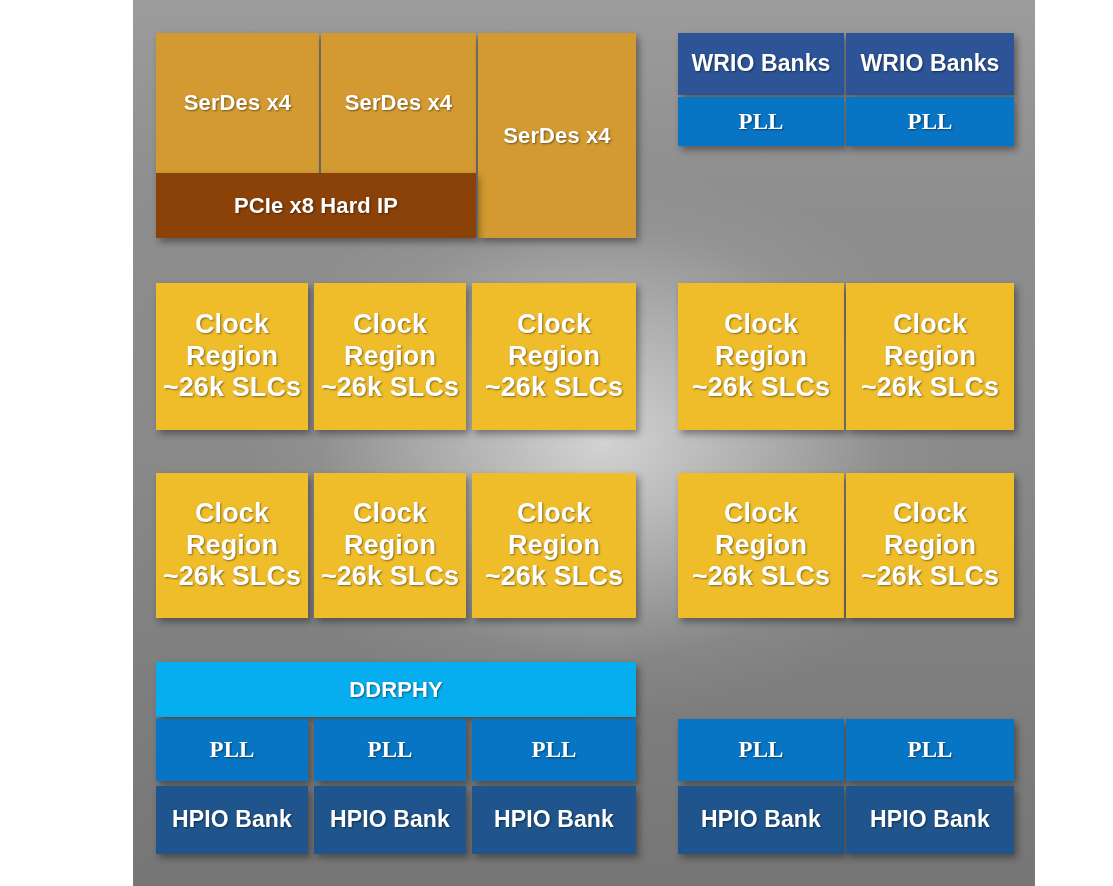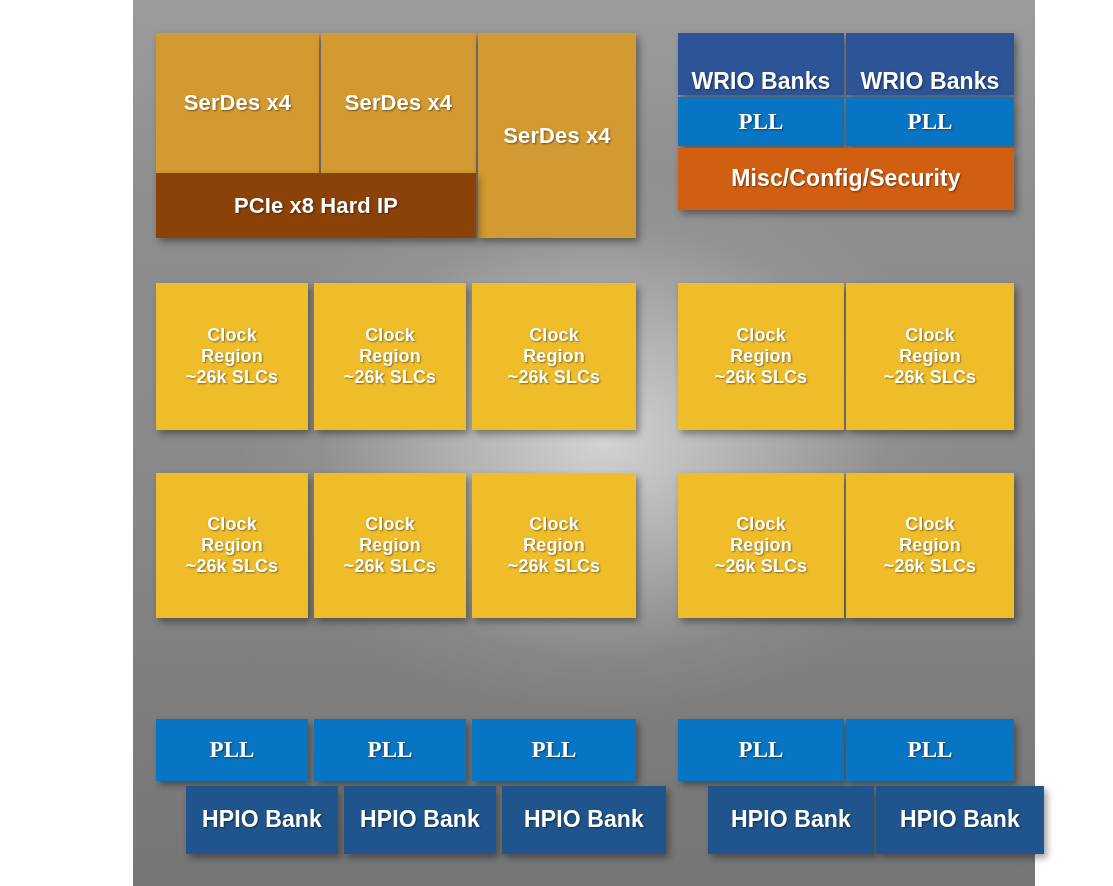--- a/index.html
+++ b/index.html
@@ -53,31 +53,31 @@
     text-shadow: 1px 1px 2px rgba(0,0,0,0.45);
     box-shadow: 3px 4px 7px rgba(0,0,0,0.38);
     user-select: none;
   }
 
   .blk-label { display: block; white-space: pre-line; }
 
   
   .c-serdes   { background: #d29a30; }
   .c-pcie     { background: #8b4209; }
-  .c-wrio     { background: #2c5496; align-items: flex-end; }
+  .c-wrio     { background: #2c5496; }
   .c-pll      { background: #0875c4; font-family: Liberation Serif, serif; }
   .c-misc     { background: #d15f11; }
   .c-clock    { background: #f0bd2a; }
   .c-ddrphy   { background: #06aeef; }
-  .c-hpio     { background: #1f558c; margin-left: 30px; }
+  .c-hpio     { background: #1f558c; }
 
   
   .fs-lg   { font-size: 22px; }
   .fs-md   { font-size: 23px; }
-  .fs-clk  { font-size: 18px; }
+  .fs-clk  { font-size: 27px; }
 </style>
 </head>
 <body>
 
 <div id="diagram-root">
 
   <div class="die-canvas">
 
     <div class="blk c-serdes fs-lg" style="left:23px; top:33px; width:163px; height:140px;">
       <span class="blk-label">SerDes x4</span>
@@ -102,23 +102,20 @@
       <span class="blk-label">WRIO Banks</span>
     </div>
 
     <div class="blk c-pll fs-md" style="left:545px; top:97px; width:166px; height:49px;">
       <span class="blk-label">PLL</span>
     </div>
     <div class="blk c-pll fs-md" style="left:713px; top:97px; width:168px; height:49px;">
       <span class="blk-label">PLL</span>
     </div>
 
-    <div class="blk c-misc fs-md" style="left:545px; top:148px; width:336px; height:62px;">
-      <span class="blk-label">Misc/Config/Security</span>
-    </div>
 
     <div class="blk c-clock fs-clk" style="left:23px; top:283px; width:152px; height:147px;">
       <span class="blk-label">Clock
 Region
 ~26k SLCs</span>
     </div>
     <div class="blk c-clock fs-clk" style="left:181px; top:283px; width:152px; height:147px;">
       <span class="blk-label">Clock
 Region
 ~26k SLCs</span>
@@ -160,20 +157,23 @@
       <span class="blk-label">Clock
 Region
 ~26k SLCs</span>
     </div>
     <div class="blk c-clock fs-clk" style="left:713px; top:473px; width:168px; height:145px;">
       <span class="blk-label">Clock
 Region
 ~26k SLCs</span>
     </div>
 
+    <div class="blk c-ddrphy fs-lg" style="left:23px; top:662px; width:480px; height:55px;">
+      <span class="blk-label">DDRPHY</span>
+    </div>
 
     <div class="blk c-pll fs-md" style="left:23px; top:719px; width:152px; height:62px;">
       <span class="blk-label">PLL</span>
     </div>
     <div class="blk c-pll fs-md" style="left:181px; top:719px; width:152px; height:62px;">
       <span class="blk-label">PLL</span>
     </div>
     <div class="blk c-pll fs-md" style="left:339px; top:719px; width:164px; height:62px;">
       <span class="blk-label">PLL</span>
     </div>

